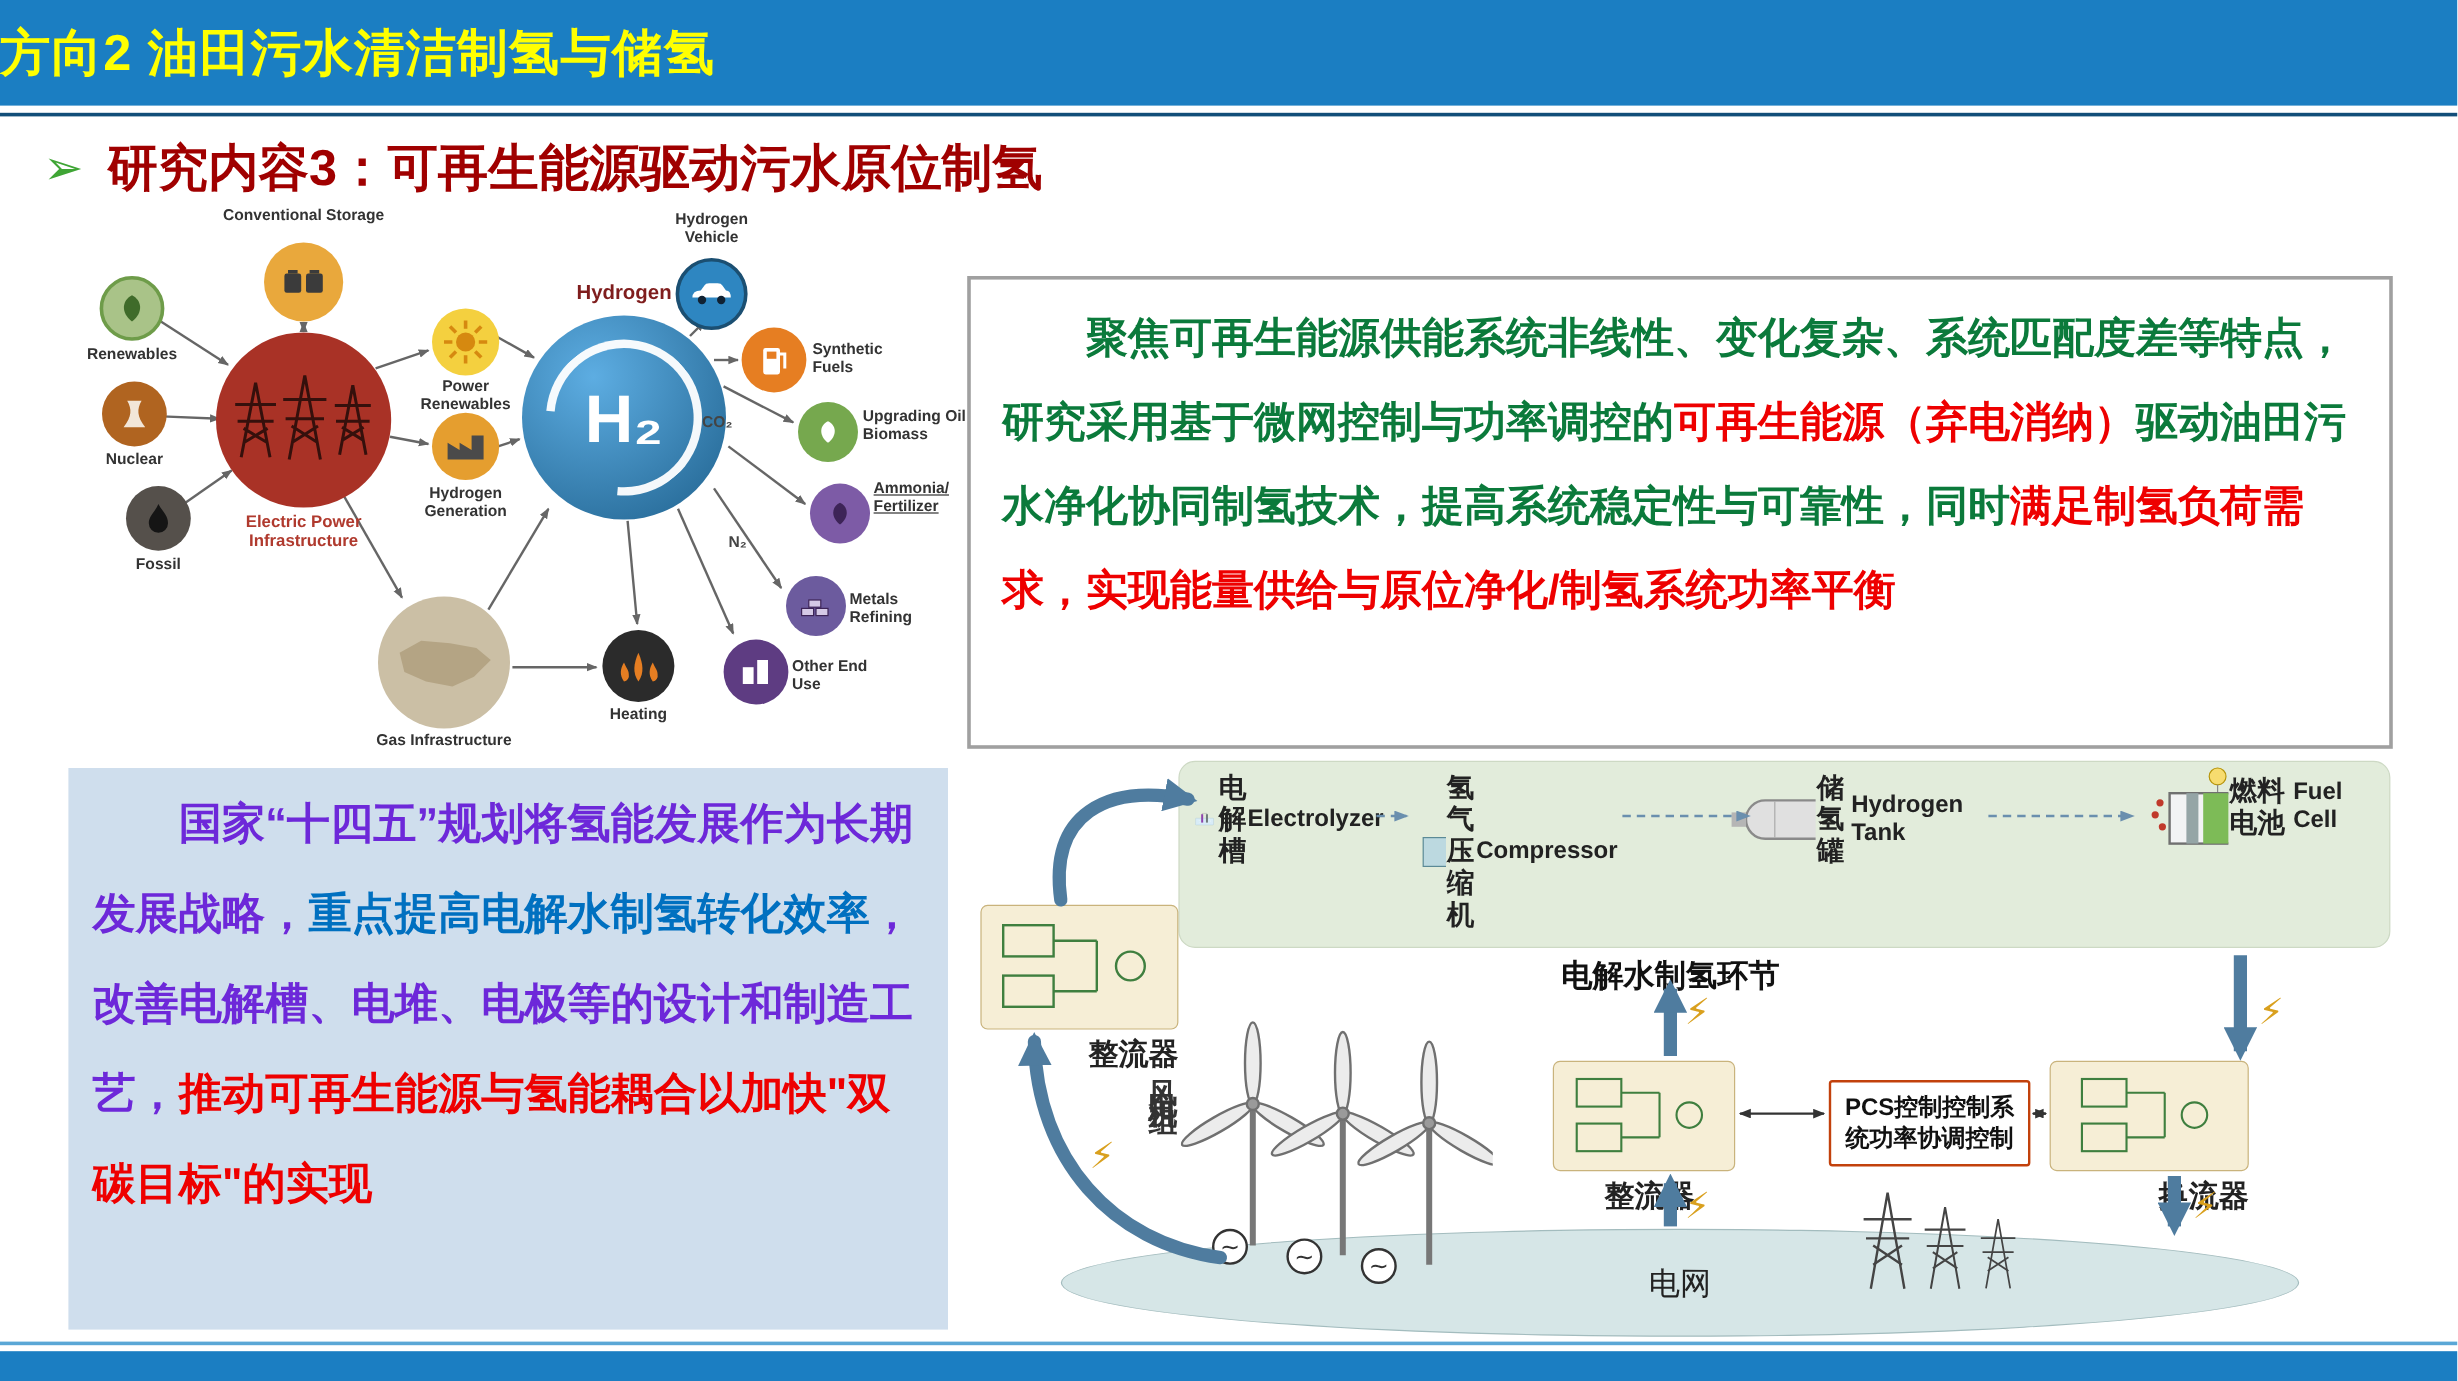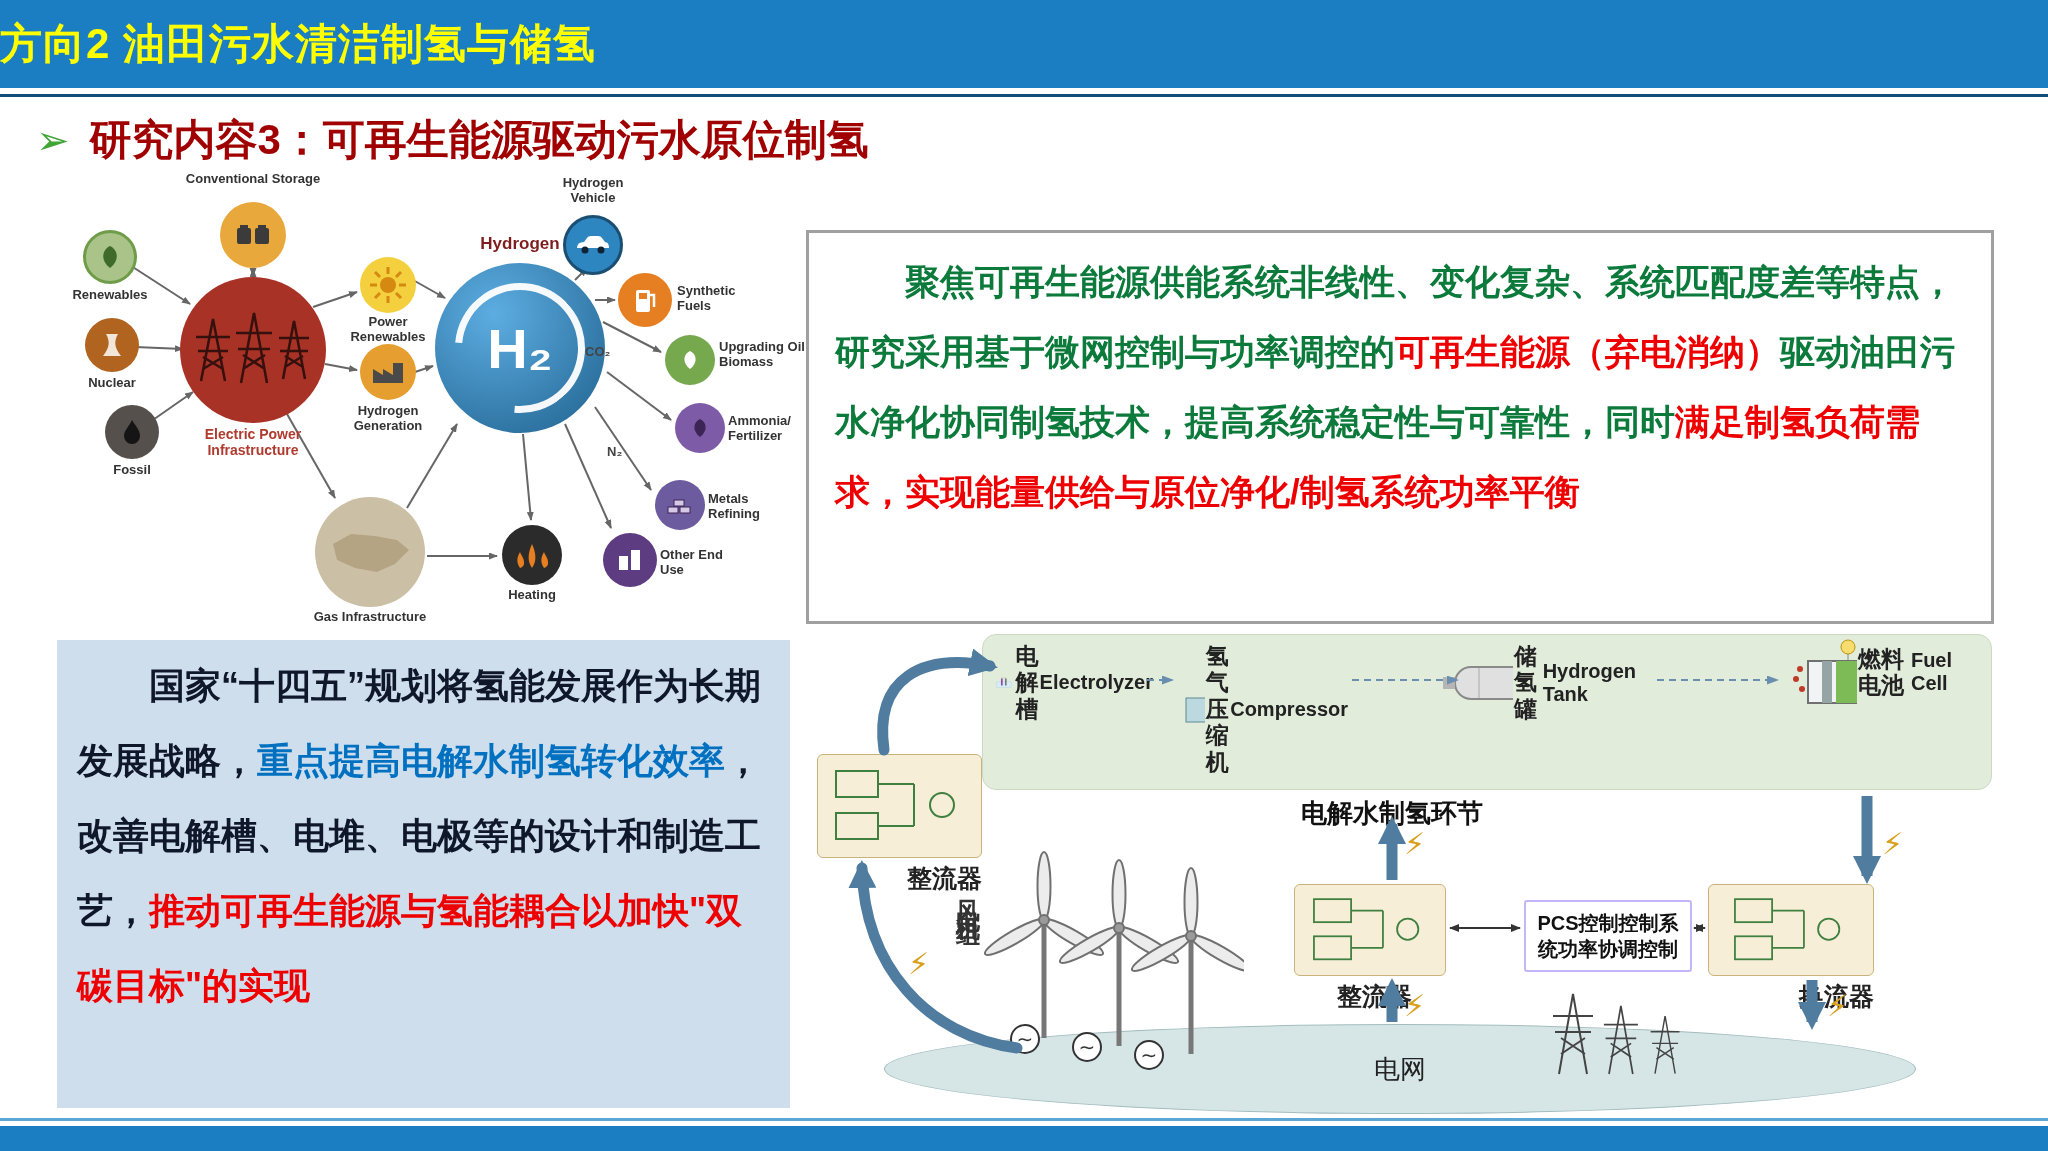--- a/index.html
+++ b/index.html
@@ -30,40 +30,40 @@
   .lbl-hydrogen{color:#7f1d1d;font-size:17px;}
   .lbl-grid{color:#b03a2e;font-size:14px;}
   .smallchem{position:absolute;font-size:13px;font-weight:bold;color:#444;}
 
   
   .focus{position:absolute;left:806px;top:230px;width:1188px;height:394px;background:#fff;
          border:3px solid #a0a0a0;box-sizing:border-box;padding:14px 26px;}
   .focus p{margin:0;text-indent:2em;font-size:35px;line-height:70px;font-weight:bold;}
   .c-green{color:#0b7a3b;}
   .c-red{color:#ee0000;}
-  .c-navy{color:#0f172a;}
+  .c-navy{color:#6d28d9;}
   .c-blue{color:#0070c0;}
 
   
   .plan{position:absolute;left:57px;top:640px;width:733px;height:468px;background:#cfdeed;
         box-sizing:border-box;padding:8px 20px;}
   .plan p{margin:0;text-indent:2em;font-size:36px;line-height:75px;font-weight:bold;}
 
   
   .sys{position:absolute;left:812px;top:628px;width:1200px;height:497px;}
   .panel{position:absolute;left:170px;top:6px;width:1010px;height:156px;background:#e2ecdb;
          border:1px solid #cdd9c4;border-radius:14px;box-sizing:border-box;z-index:1;}
   .eq{position:absolute;display:flex;flex-direction:row;align-items:center;gap:1px;}
   .eq .cn{font-size:23px;font-weight:bold;color:#222;line-height:1.15;}
   .eq .en{font-size:20px;font-weight:bold;color:#222;line-height:1.15;}
   .panel-label{position:absolute;left:330px;top:168px;width:500px;text-align:center;
                font-size:26px;font-weight:bold;color:#111;z-index:2;}
   .box{position:absolute;background:#f6eed6;border:1px solid #c9b37c;border-radius:6px;z-index:2;box-sizing:border-box;}
   .box-label{position:absolute;text-align:right;font-size:25px;font-weight:bold;color:#222;z-index:2;}
-  .pcs{position:absolute;left:712px;top:272px;width:168px;height:72px;background:#fff;border:2px solid #c4b5fd;
+  .pcs{position:absolute;left:712px;top:272px;width:168px;height:72px;background:#fff;border:2px solid #c2410c;
        border-radius:3px;display:flex;flex-direction:column;align-items:center;justify-content:center;
        font-size:20px;font-weight:bold;color:#111;line-height:1.3;z-index:2;box-sizing:border-box;}
   .windsvg{position:absolute;left:172px;top:222px;z-index:1;}
   .windlabel{position:absolute;left:140px;top:252px;writing-mode:vertical-rl;font-size:24px;
              font-weight:bold;color:#333;letter-spacing:8px;z-index:2;}
   .ac{position:absolute;width:30px;height:30px;border:2px solid #333;border-radius:50%;background:#fff;
       display:flex;align-items:center;justify-content:center;font-size:20px;color:#333;z-index:3;box-sizing:border-box;}
   .gridellipse{position:absolute;left:72px;top:396px;width:1032px;height:90px;background:#d6e6e7;
                border:1px solid #a3bcbe;border-radius:50%;z-index:0;box-sizing:border-box;}
   .gridlabel{position:absolute;left:72px;top:424px;width:1032px;text-align:center;font-size:26px;color:#222;z-index:2;}
@@ -243,21 +243,21 @@
           <path d="M11 20 C3 14 4 5 11 2 C18 5 19 14 11 20 Z" fill="#ffffff"></path>
         </svg>
     </div>
     <div class="nlabel nl-left" style="left:664px;top:168px;width:110px;">Upgrading Oil / Biomass</div>
 
     <div class="node" style="left:620px;top:231px;width:50px;height:50px;background:#7d5ba6;">
       <svg width="22" height="22">
           <path d="M11 20 C3 14 4 5 11 2 C18 5 19 14 11 20 Z" fill="#3d2457"></path>
         </svg>
     </div>
-    <div class="nlabel nl-left" style="left:673px;top:242px;width:95px;">Ammonia/ Fertilizer</div>
+    <div class="nlabel nl-left" style="left:673px;top:228px;width:95px;text-decoration:underline;">Ammonia/ Fertilizer</div>
 
     <div class="smallchem" style="left:552px;top:272px;width:40px;">N₂</div>
 
     <div class="node" style="left:600px;top:308px;width:50px;height:50px;background:#6c5b9e;">
       <svg width="26" height="20">
         <g fill="#d5c9e6" stroke="#3d2457">
             <rect x="1" y="12" width="10" height="6"></rect>
             <rect x="13" y="12" width="10" height="6"></rect>
             <rect x="7" y="5" width="10" height="6"></rect>
           </g>

